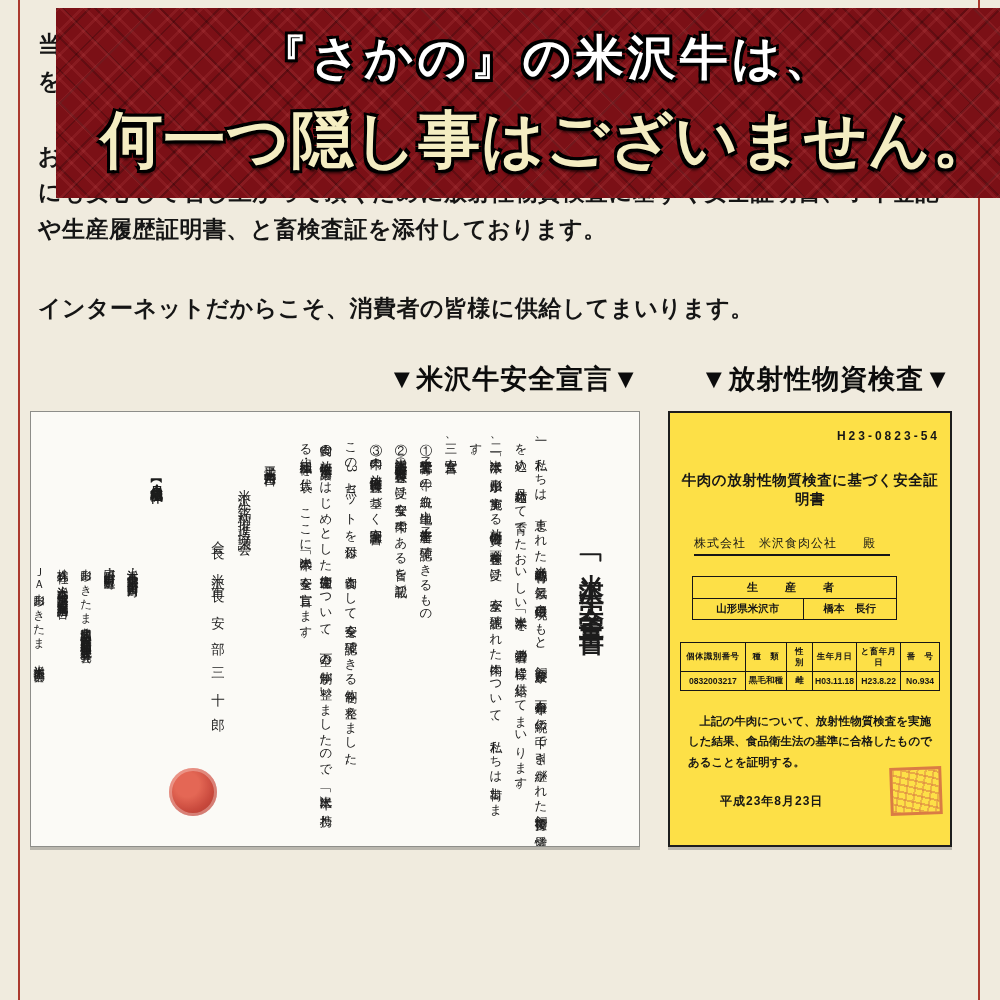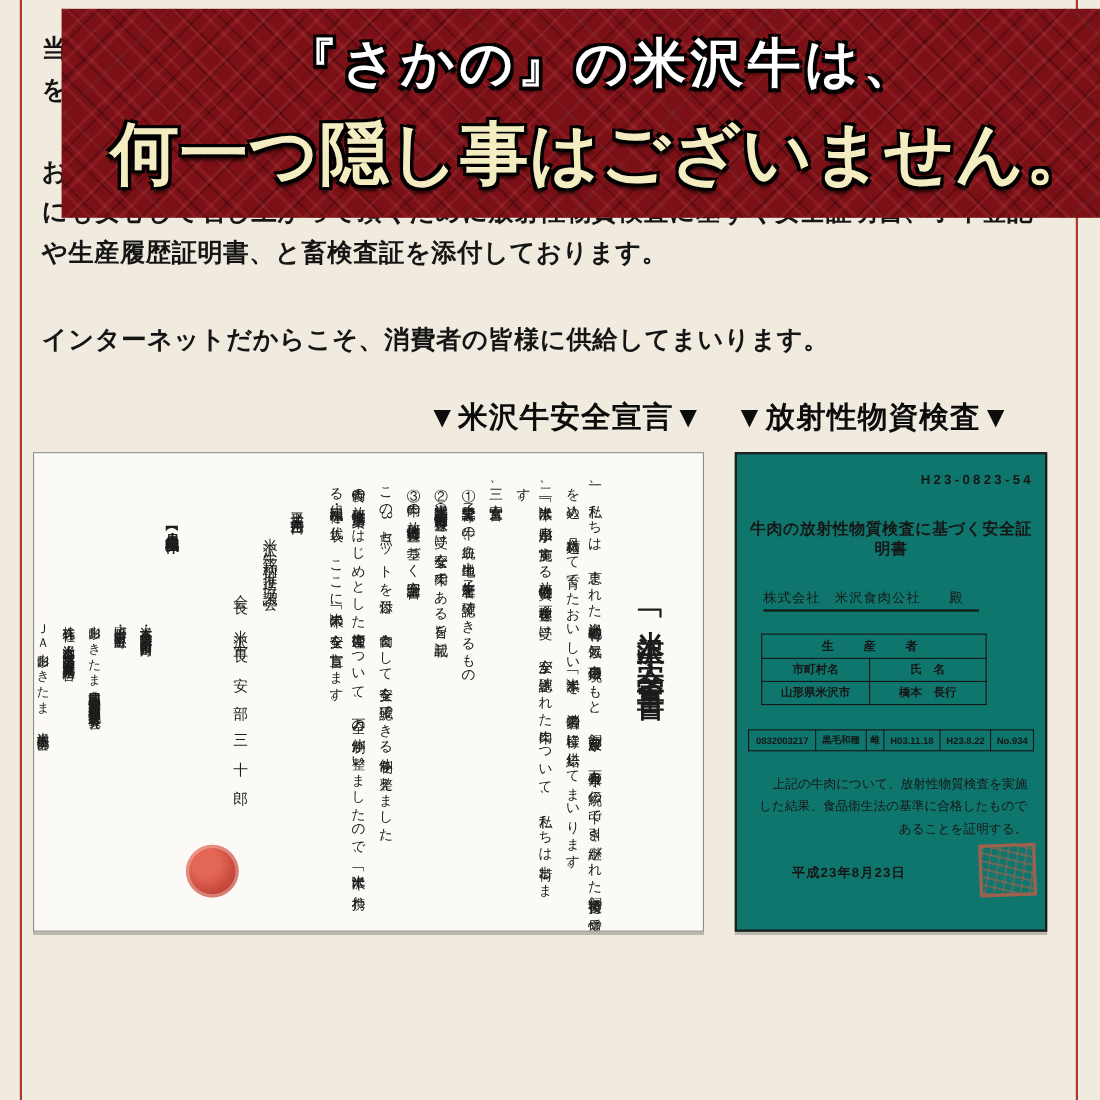--- a/index.html
+++ b/index.html
@@ -45,21 +45,21 @@
   .intro p{
     font-weight:700;font-size:23px;line-height:1.6;letter-spacing:0.5px;
     color:#151515;margin:0;
   }
   .intro p.p1{margin-top:26px;}
   .intro p.p2{margin-top:38px;}
   .intro p.p3{margin-top:42px;}
   
   .headings{position:relative;z-index:1;display:flex;margin:34px 0 0 30px;}
   .headings .h-left{width:610px;text-align:right;}
-  .headings .h-right{width:284px;margin-left:28px;text-align:left;}
+  .headings .h-right{width:284px;margin-left:28px;text-align:right;}
   .headings div{font-weight:700;font-size:27px;letter-spacing:1px;color:#0c0c0c;}
   
   .docs{position:relative;z-index:1;display:flex;margin:14px 0 0 30px;height:436px;}
   
   .decl{
     width:610px;height:436px;box-sizing:border-box;position:relative;
     background:#fbfaf6;border:1px solid #8d8d89;box-shadow:0 3px 0 rgba(120,120,115,.45);
     padding:18px 14px;overflow:hidden;
   }
   .decl-inner{
@@ -78,36 +78,36 @@
   .decl-inner p.d-memhead{padding-top:44px;font-weight:bold;}
   .decl-inner p.d-mem{padding-top:130px;font-size:11.5px;}
   .seal-round{
     position:absolute;left:138px;top:356px;width:48px;height:48px;border-radius:50%;
     background:radial-gradient(circle at 38% 35%, #e25844 0 28%, #c23528 62%, #a32318 100%);
     box-shadow:inset 0 0 0 3px rgba(255,235,230,.35);opacity:.9;
   }
   
   .cert{
     width:284px;height:436px;box-sizing:border-box;position:relative;margin-left:28px;
-    background:#0f766e;border:2px solid #1d1d1d;box-shadow:0 3px 0 rgba(120,120,115,.45);
+    background:#fde047;border:2px solid #1d1d1d;box-shadow:0 3px 0 rgba(120,120,115,.45);
     padding:8px 10px;overflow:hidden;color:#161616;
   }
   .cert .ref{margin-top:8px;text-align:right;font-weight:700;font-size:12px;letter-spacing:3px;}
   .cert .c-title{margin-top:28px;text-align:center;font-weight:700;font-size:14.5px;letter-spacing:0.5px;}
   .cert .addr{margin-top:26px;margin-left:14px;display:inline-block;
     border-bottom:2px solid #161616;font-weight:400;font-size:12px;letter-spacing:1px;padding:0 14px 2px 0;}
   table{border-collapse:collapse;}
   .cert table td,.cert table th{
     border:1.5px solid #161616;font-weight:700;text-align:center;padding:3px 2px;
   }
   .t-producer{margin:20px 0 0 12px;width:205px;font-size:10.5px;}
   .t-producer .hd{font-size:11px;letter-spacing:8px;}
   .t-animal{margin:22px auto 0;width:100%;font-size:8.6px;}
   .t-animal th{font-size:8.4px;letter-spacing:0.5px;}
-  .cert .c-body{margin:20px 6px 0 8px;font-weight:400;font-size:11.5px;line-height:1.8;text-indent:1em;text-align:right;}
+  .cert .c-body{margin:20px 6px 0 8px;font-weight:700;font-size:11.5px;line-height:1.8;text-indent:1em;}
   .cert .c-date{margin:20px 0 0 40px;font-weight:700;font-size:12px;letter-spacing:1px;}
   .seal-square{
     position:absolute;right:8px;bottom:30px;width:46px;height:42px;
     border:3px solid #cf5b43;opacity:.75;transform:rotate(-2deg);
     background:
       repeating-linear-gradient(15deg, rgba(207,91,67,.55) 0 2px, transparent 2px 7px),
       repeating-linear-gradient(100deg, rgba(207,91,67,.45) 0 2px, transparent 2px 8px);
   }
 </style>
 </head>
@@ -163,32 +163,36 @@
     <div>
       <span class="addr">株式会社　米沢食肉公社　　殿</span>
     </div>
 
     <table class="t-producer">
       <tbody>
           <tr>
         <th colspan="2" class="hd">生　産　者</th>
       </tr>
       <tr>
-        <th style="width:48%">市町村名</th>
-        <th style="width:52%">氏　名</th>
-      </tr>
-      <tr>
         <td>山形県米沢市</td>
         <td>橋本　長行</td>
       </tr>
     </tbody>
       </table>
 
     <table class="t-animal">
       <tbody>
+          <tr>
+        <th style="width:25%">個体識別番号</th>
+        <th style="width:16%">種　類</th>
+        <th style="width:10%">性　別</th>
+        <th style="width:17%">生年月日</th>
+        <th style="width:17%">と畜年月日</th>
+        <th style="width:15%">番　号</th>
+      </tr>
       <tr>
         <td>0832003217</td>
         <td>黒毛和種</td>
         <td>雌</td>
         <td>H03.11.18</td>
         <td>H23.8.22</td>
         <td>No.934</td>
       </tr>
     </tbody>
       </table>

